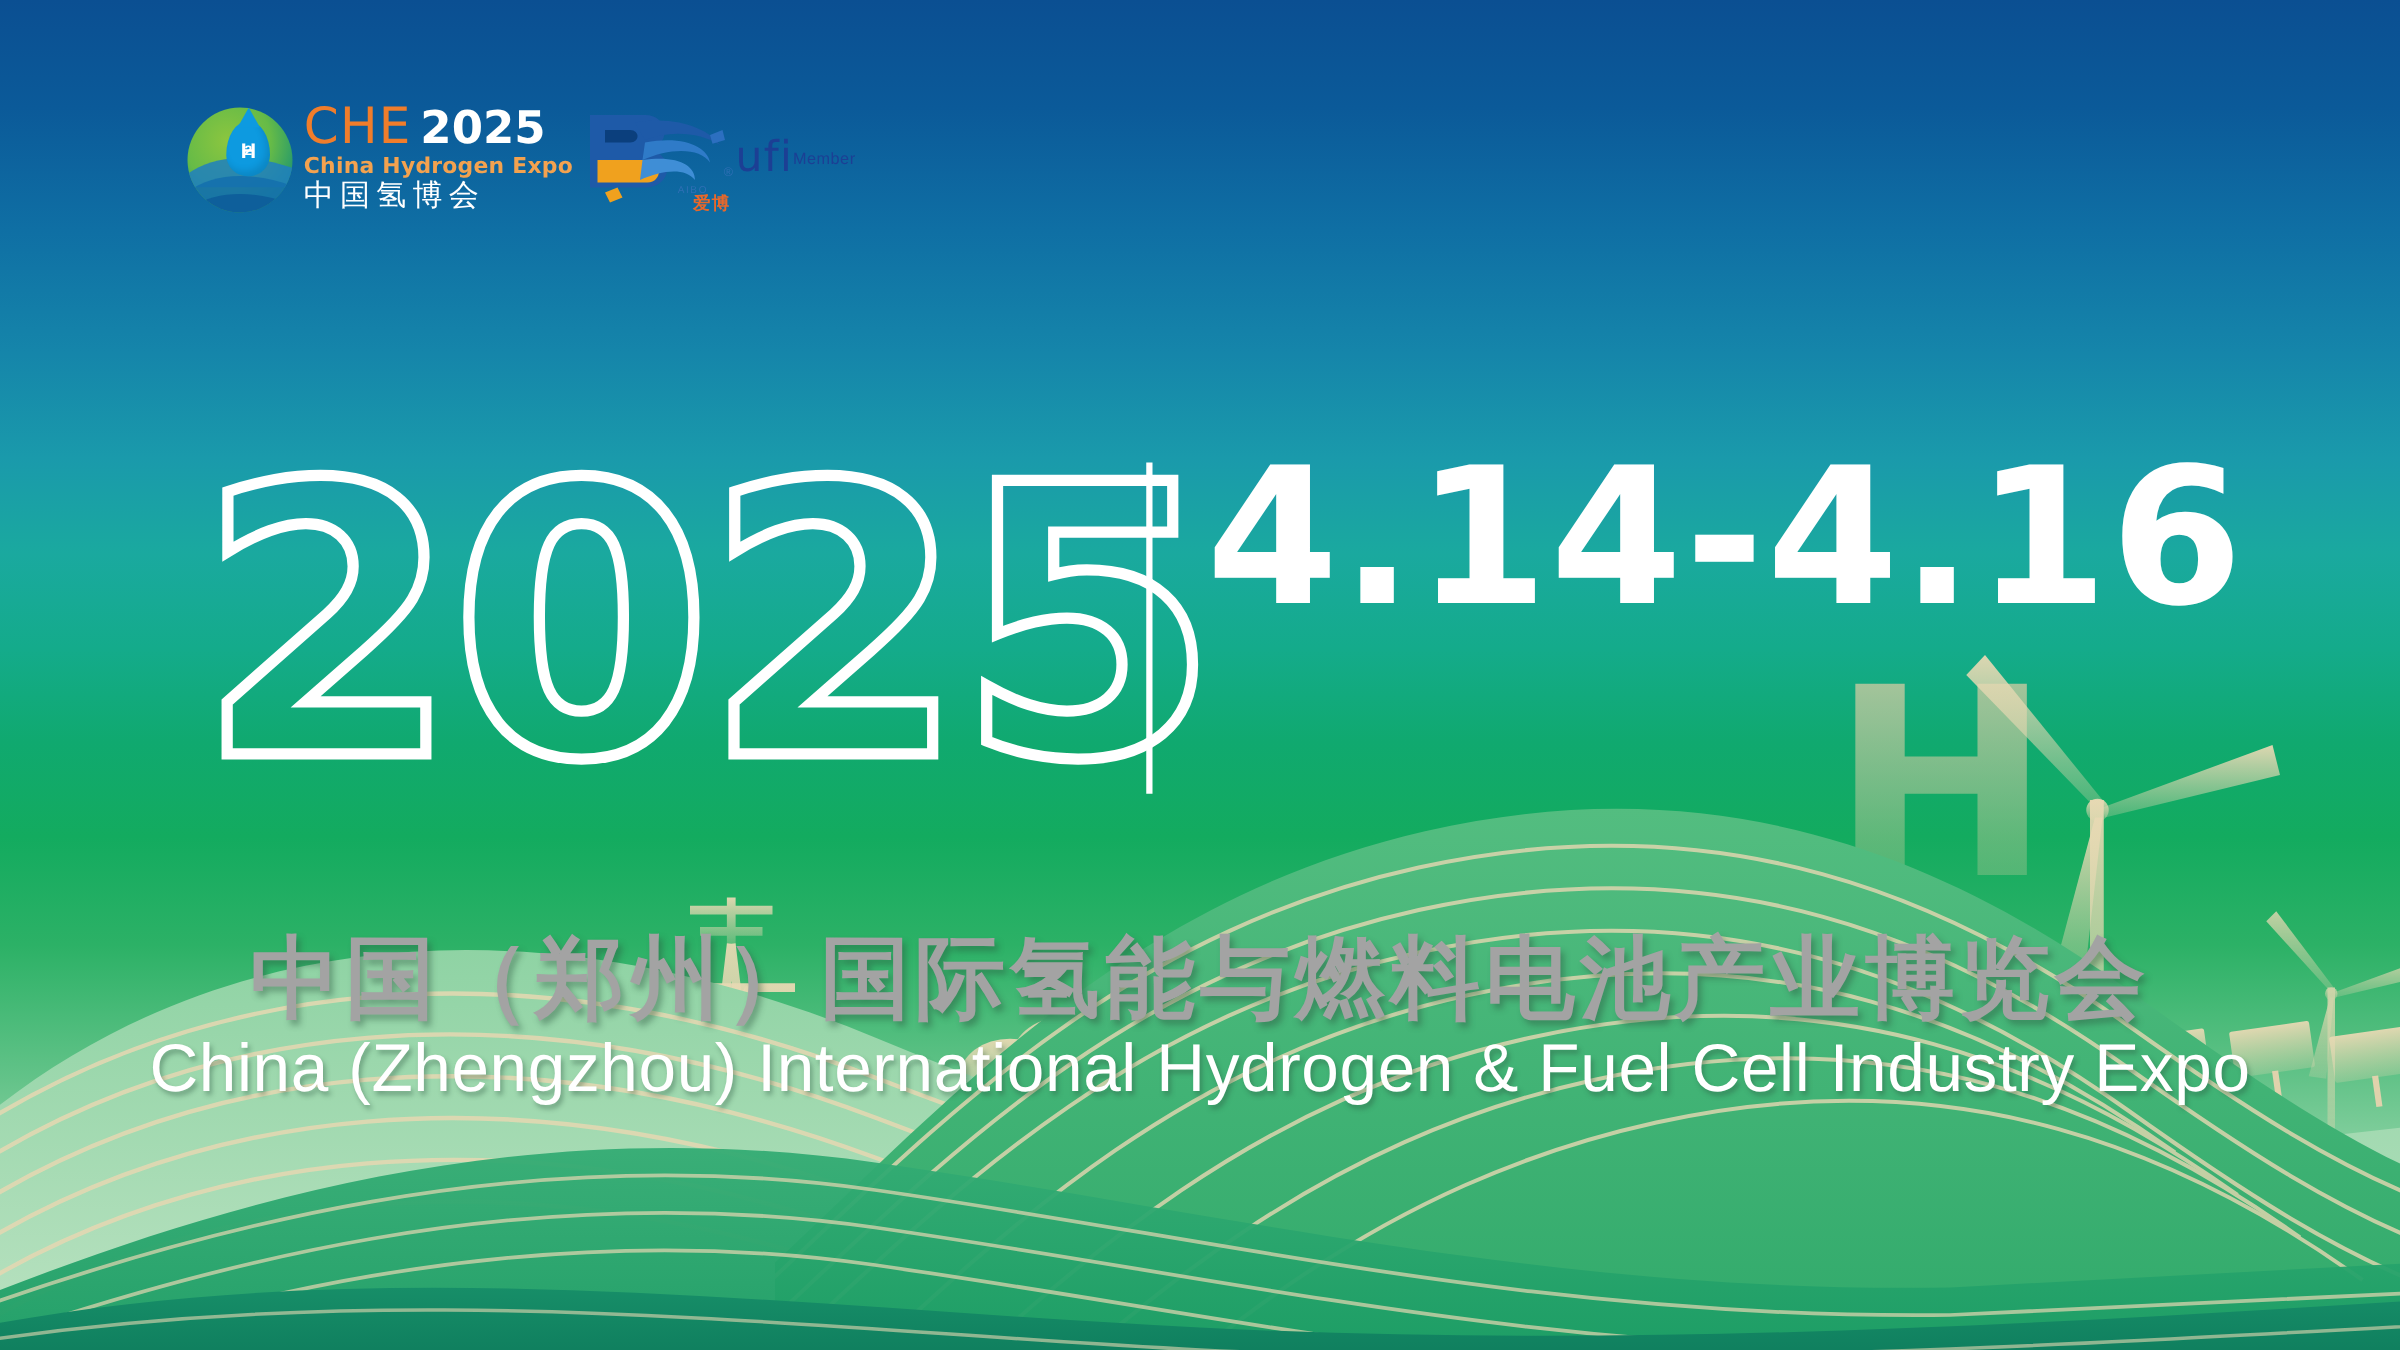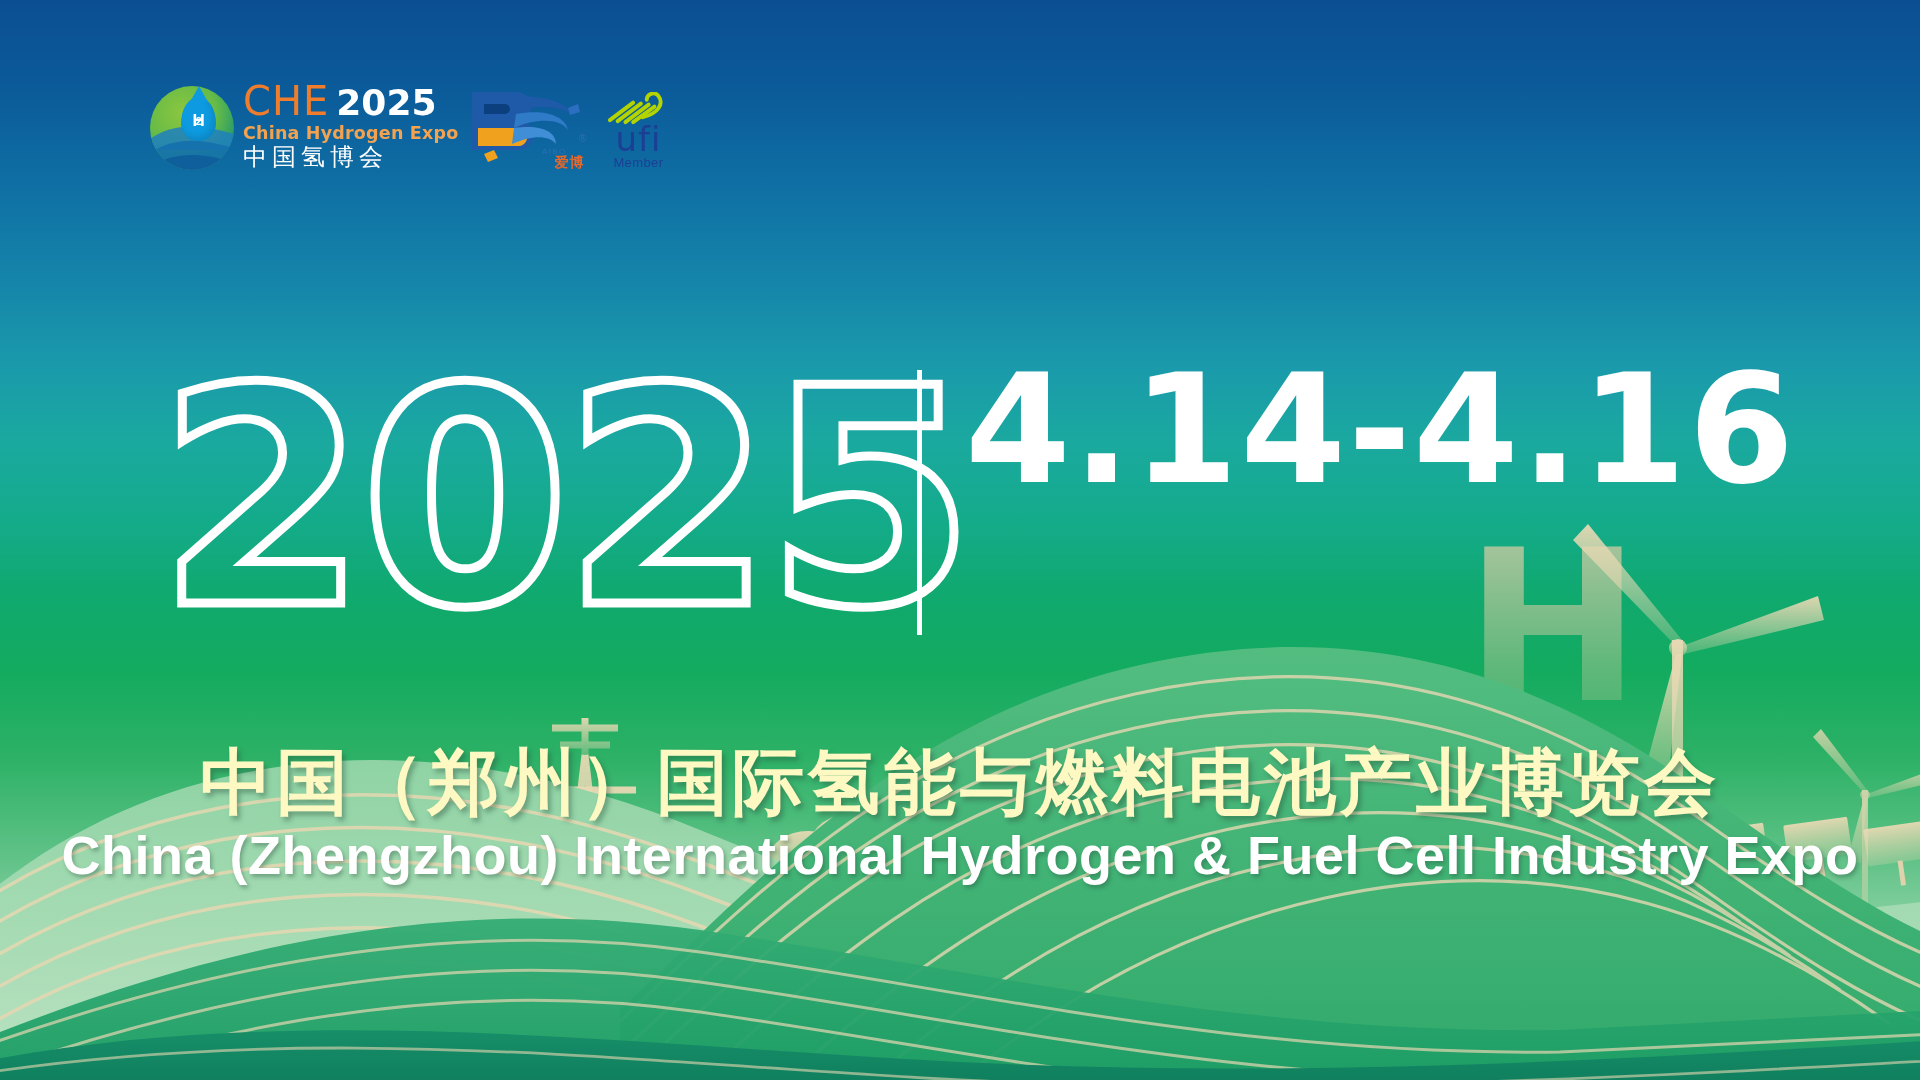--- a/index.html
+++ b/index.html
@@ -81,21 +81,21 @@
     letter-spacing:1px;
     margin-left:48px;
   }
   .aibo-en{
     position:absolute;right:16px;bottom:14px;color:#2f6fb5;font-size:8px;font-weight:normal;
     letter-spacing:1.3px;
   }
   .aibo-r{position:absolute;right:-4px;bottom:26px;color:#2f6fb5;font-size:10px;}
   
   .ufi{position:relative;width:92px;height:88px;margin-left:10px;flex:0 0 auto;
-       display:flex;flex-direction:column;align-items:center;justify-content:flex-end;}
+       display:flex;flex-direction:row;align-items:center;justify-content:flex-end;}
   .ufi-word{font-size:34px;color:#1c3f94;font-weight:normal;line-height:.85;
             font-family:"DejaVu Sans",sans-serif;letter-spacing:1px;}
   .ufi-member{font-size:13px;color:#1c3f94;letter-spacing:.4px;margin-top:1px;}
   
   .hero{position:absolute;left:0;top:362px;width:1920px;height:300px;}
   .year-outline{
     position:absolute;left:158px;top:-12px;
     font-size:300px;font-weight:bold;line-height:1;
     color:transparent;-webkit-text-stroke:9px #ffffff;
     font-family:"DejaVu Sans",sans-serif;letter-spacing:-6px;
@@ -110,26 +110,26 @@
     font-family:"DejaVu Sans",sans-serif;
     white-space:nowrap;
   }
   .venue{
     position:absolute;left:965px;top:180px;
     font-size:74px;font-weight:bold;color:#ffffff;letter-spacing:6px;white-space:nowrap;
   }
   
   .title-cn{
     position:absolute;left:0;top:735px;width:1920px;text-align:center;
-    font-size:72px;font-weight:bold;color:#fef9c3;letter-spacing:4px;white-space:nowrap;
+    font-size:72px;font-weight:bold;color:#a3a3a3;letter-spacing:4px;white-space:nowrap;
     text-shadow:3px 4px 5px rgba(40,80,60,.42);
   }
   .title-en{
     position:absolute;left:0;top:824px;width:1920px;text-align:center;
-    font-size:54px;font-weight:bold;color:#ffffff;letter-spacing:.5px;white-space:nowrap;
+    font-size:54px;font-weight:normal;color:#ffffff;letter-spacing:.5px;white-space:nowrap;
     font-family:"Liberation Sans",sans-serif;
     text-shadow:2px 3px 4px rgba(40,80,60,.40);
   }
 </style>
 </head>
 <body>
 
 <div class="stage">
 
   <div class="bg-gradient"></div>

